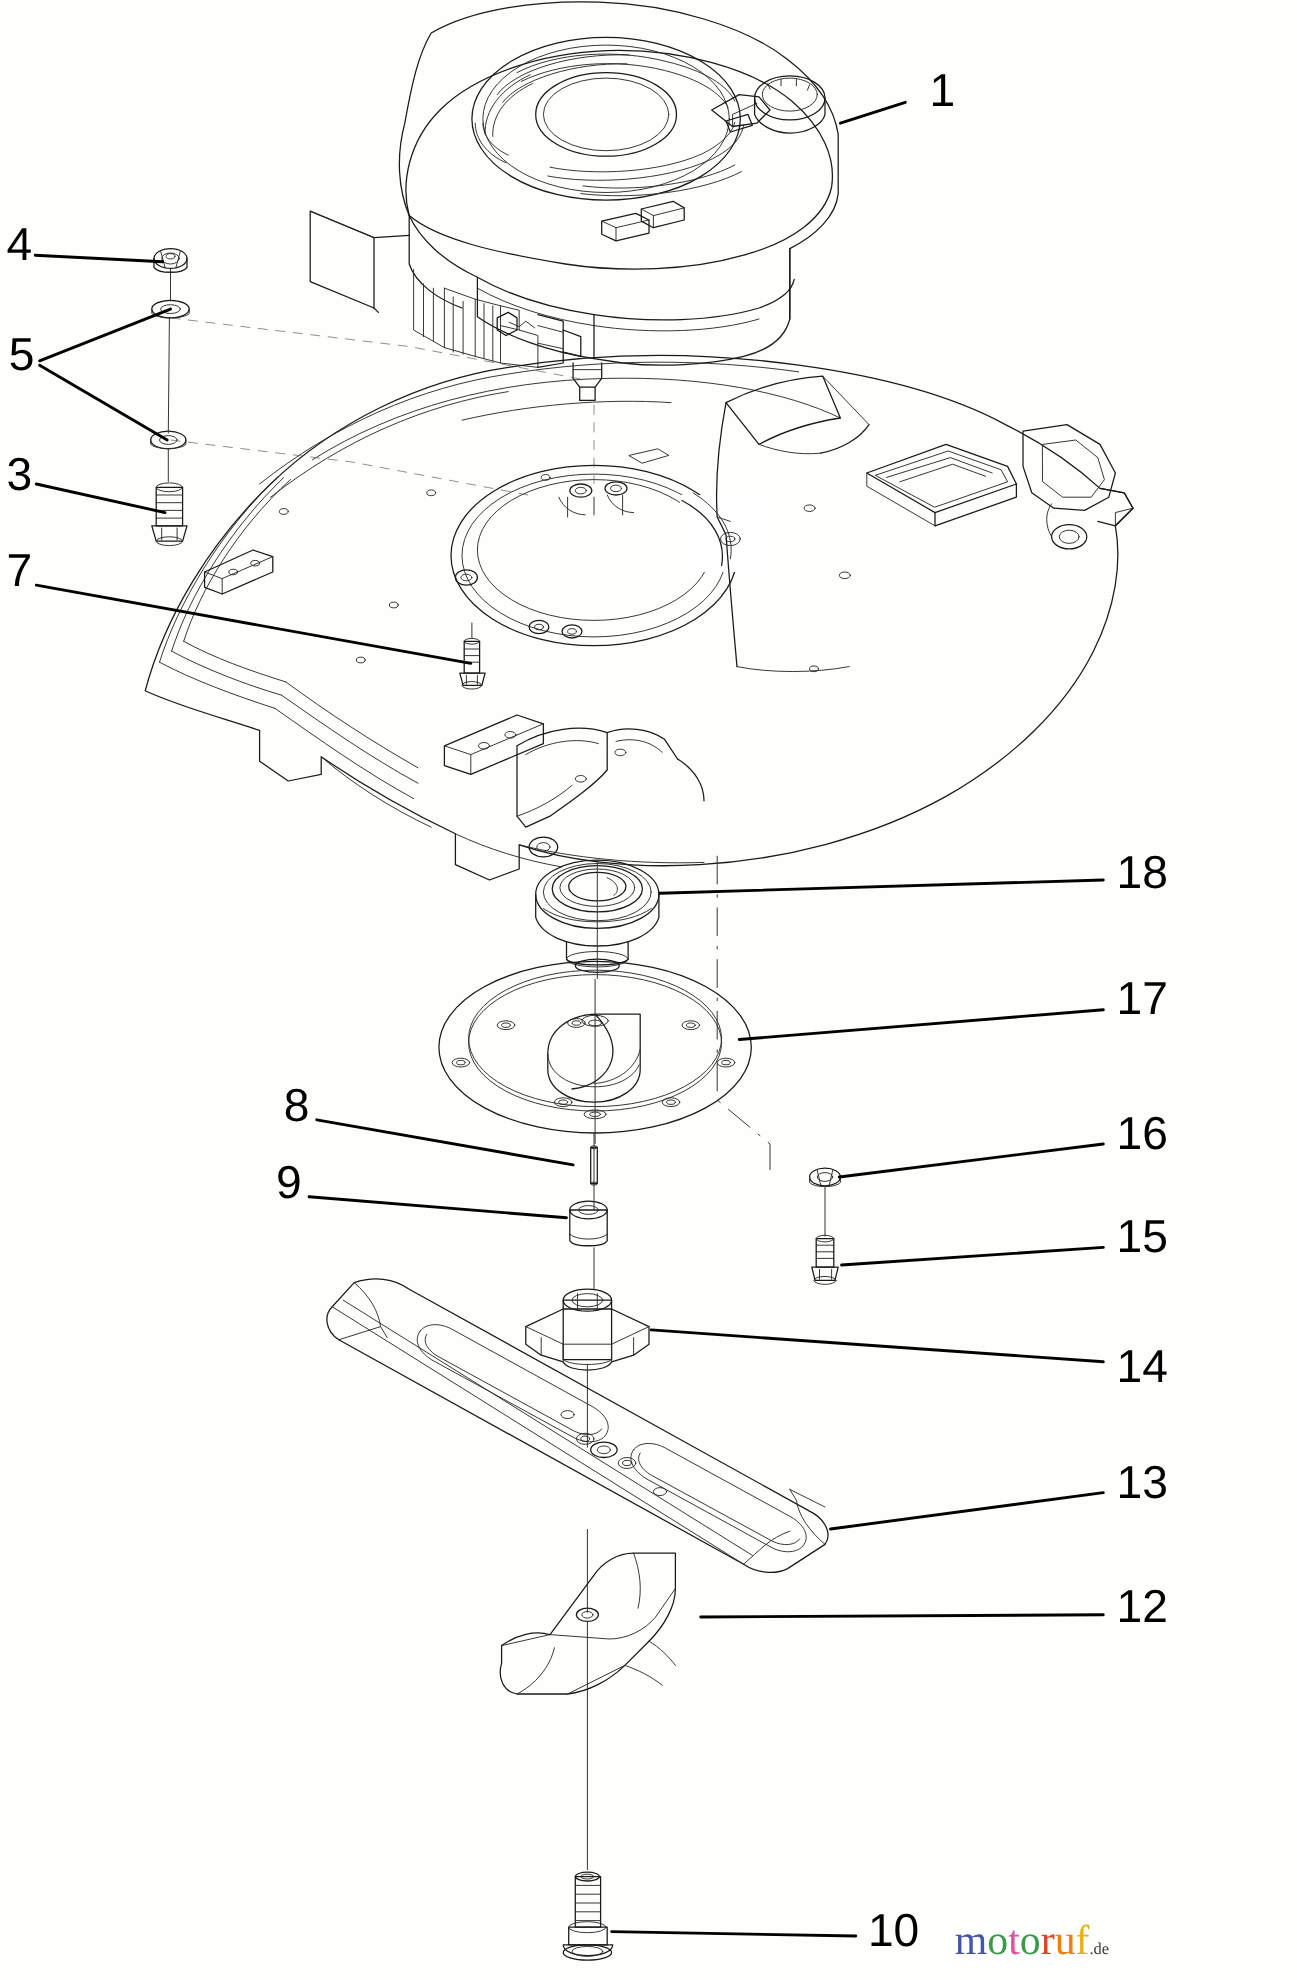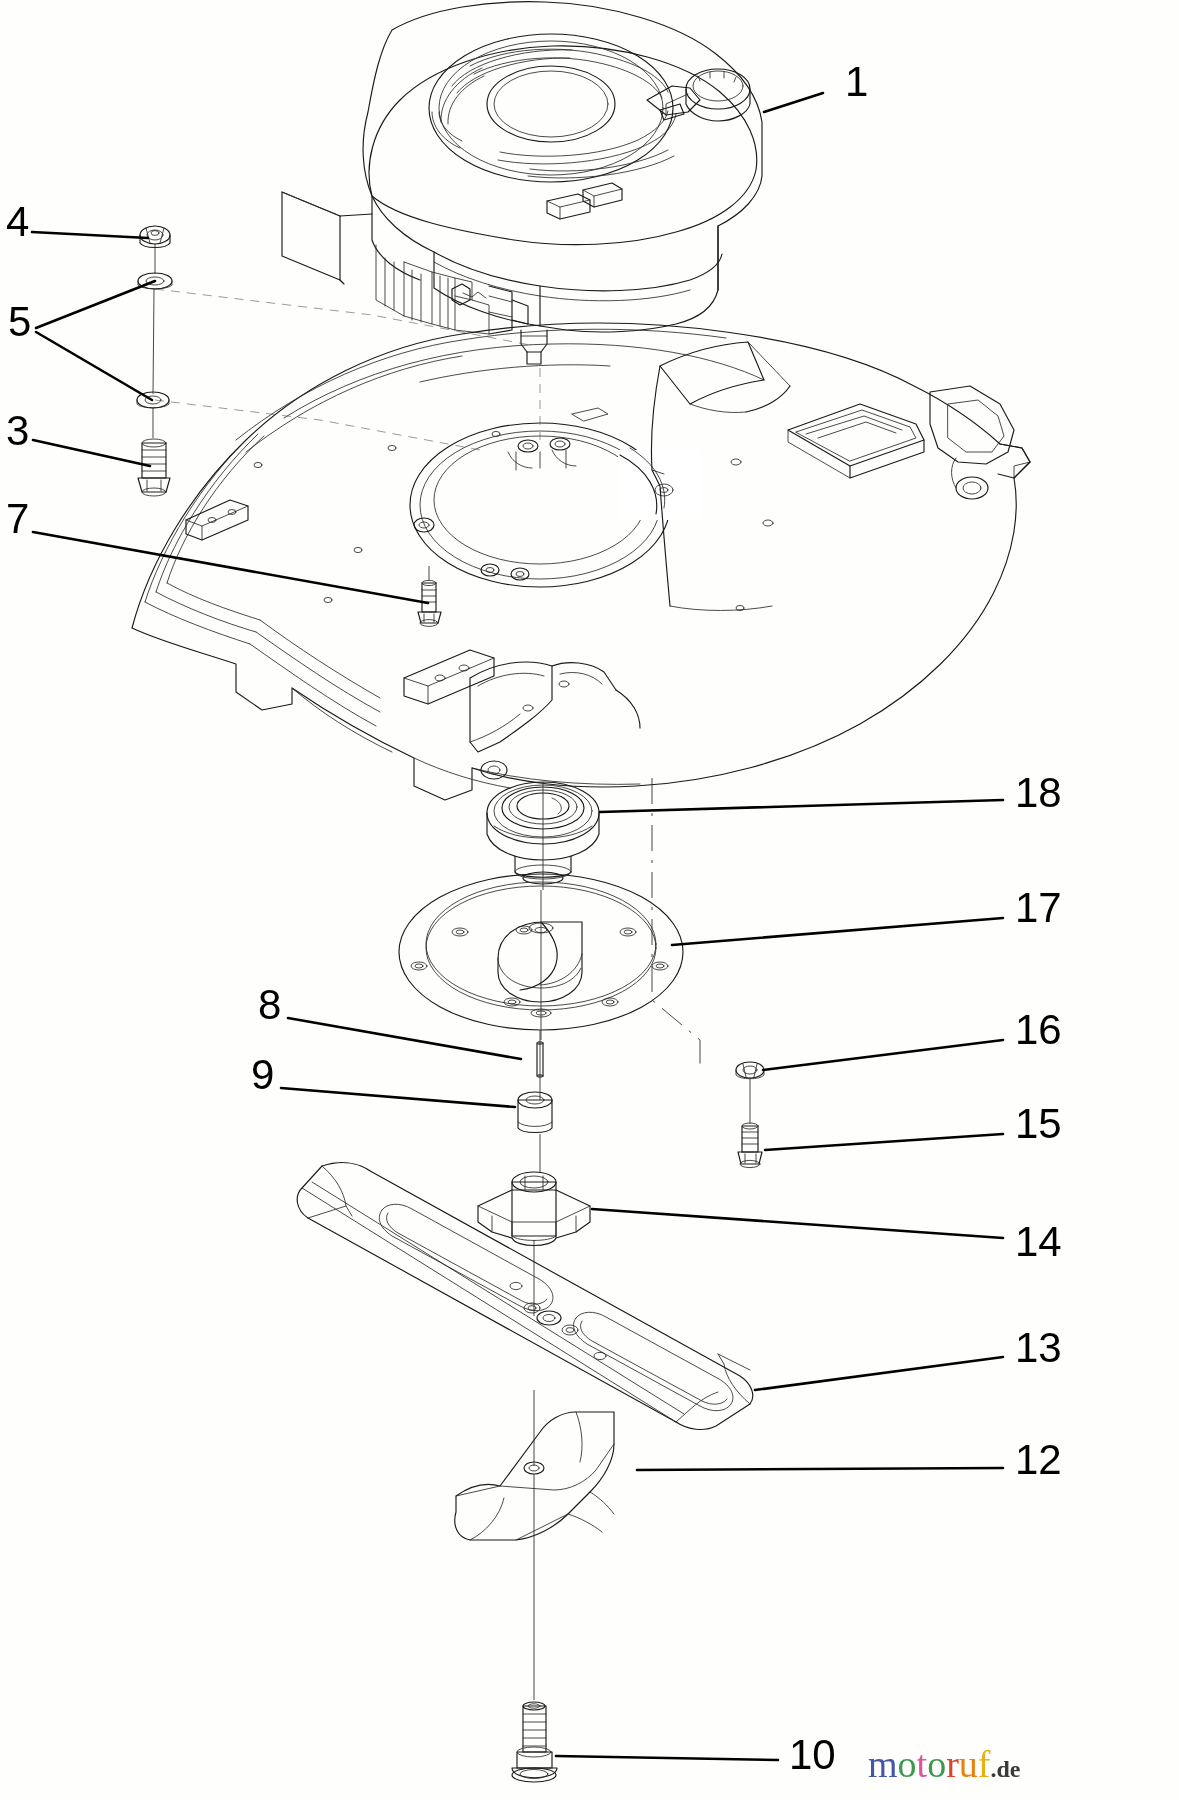--- a/index.html
+++ b/index.html
@@ -18,21 +18,21 @@
   .axis{fill:none;stroke:#333;stroke-width:0.9;}
   .wht{fill:#ffffff;}
   .callout-text{
     font-family:"Liberation Sans",sans-serif;
     font-size:42px;font-weight:400;fill:#000;
     dominant-baseline:middle;
   }
   .wm{position:absolute;left:868px;top:1742px;font-family:"Liberation Serif",serif;
       font-size:38px;letter-spacing:0px;white-space:nowrap;user-select:none;}
   .wm span{font-weight:400;}
-  .wm .dot{font-size:24px;color:#3b3b3b;font-weight:bold;}
+  .wm .dot{font-size:15px;color:#3b3b3b;}
 </style>
 </head>
 <body>
 
 <div id="diagram-root">
 
   <svg class="sheet" viewBox="0 0 1179 1800">
 
     <g>
 

